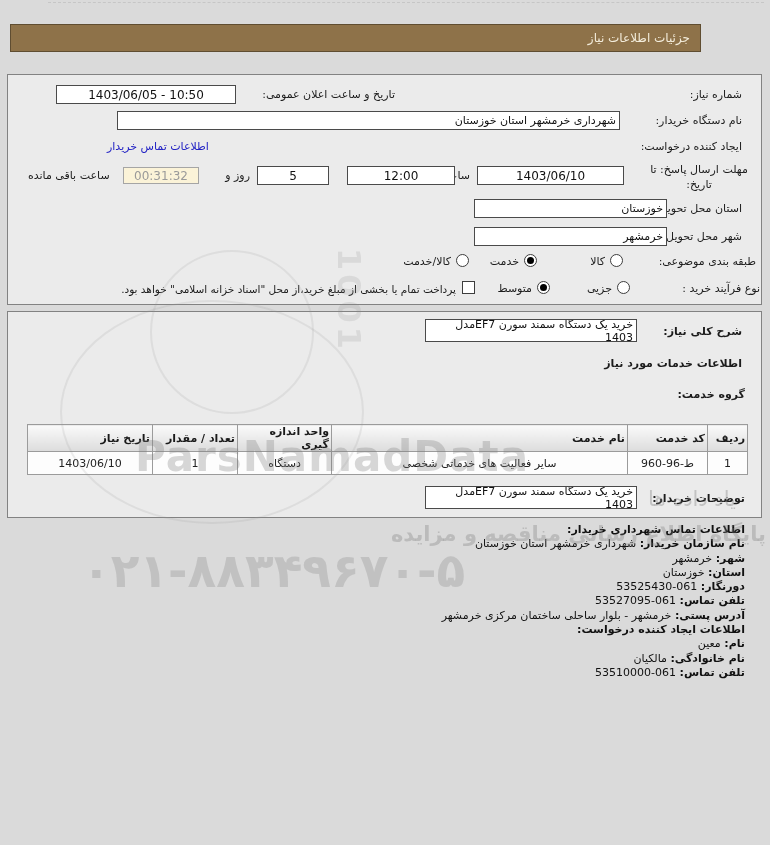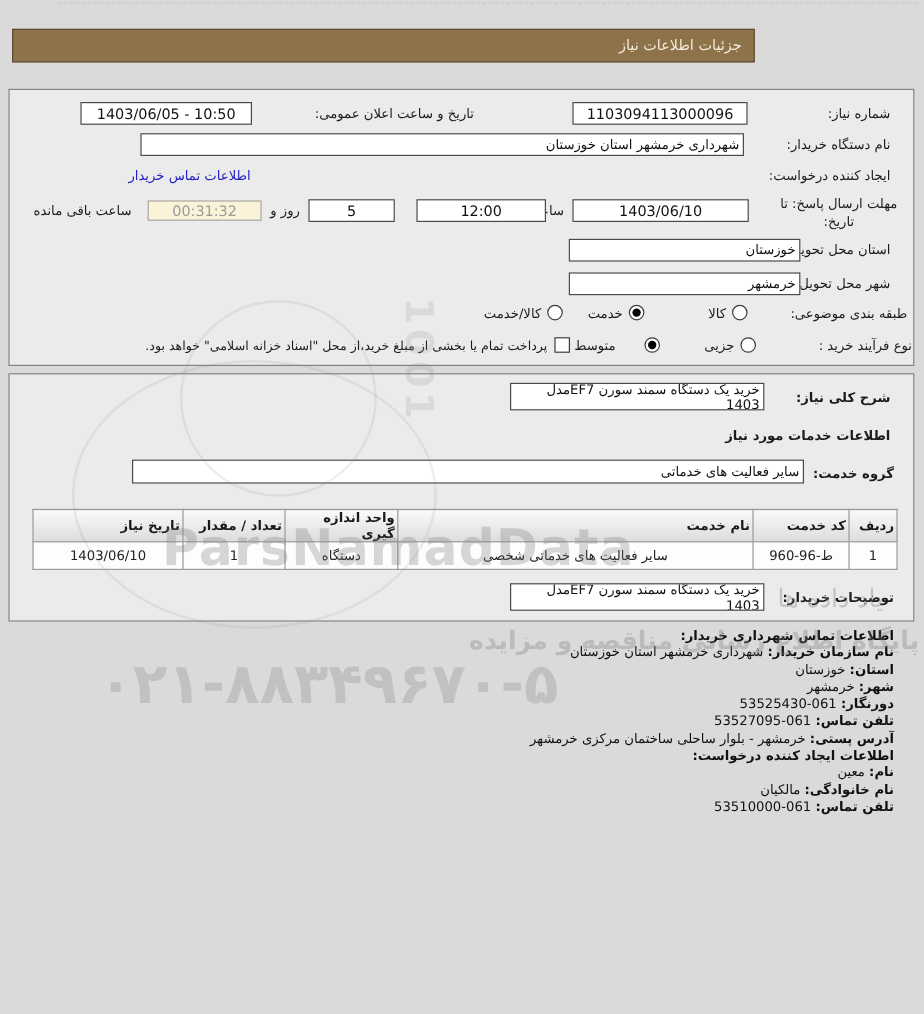--- a/index.html
+++ b/index.html
@@ -1,19 +1,19 @@
 <!DOCTYPE html>
 <html lang="fa" dir="rtl"><head>
 <meta charset="utf-8">
 <style>
   html,body{margin:0;padding:0;}
   body{font-family:"DejaVu Sans","Liberation Sans",sans-serif;}
   .page{position:relative;width:770px;height:845px;background:#dadada;overflow:hidden;direction:rtl;}
   .dotline{position:absolute;left:48px;top:2px;width:716px;height:0;border-top:1px dashed #c6c6c6;}
-  .hdr{position:absolute;left:10px;top:24px;width:619px;height:28px;background:#8e7249;border:1px solid #5f4d31;
+  .hdr{position:absolute;left:10px;top:24px;width:691px;height:28px;background:#8e7249;border:1px solid #5f4d31;
        color:#f3ecdb;font-size:12px;display:flex;align-items:center;padding-right:10px;box-sizing:border-box;}
   .panel{position:absolute;background:#ebebeb;border:1px solid #828282;box-sizing:border-box;}
   .panel1{left:7px;top:74px;width:755px;height:231px;}
   .panel2{left:7px;top:311px;width:755px;height:207px;}
   .lbl{position:absolute;font-size:11px;color:#1c1c1c;white-space:nowrap;}
   .blbl{font-weight:bold;}
   .wrap{white-space:normal;text-align:center;line-height:1.35;}
   .ibox{position:absolute;background:#fff;border:1px solid #4a4a4a;box-sizing:border-box;
         display:flex;align-items:center;font-size:11px;color:#111;padding:0 3px;overflow:hidden;}
   .center{justify-content:center;font-size:12px;}
@@ -43,25 +43,22 @@
 <div class="page">
   <div class="dotline"></div>
 
   <div class="hdr">
     <span>جزئیات اطلاعات نیاز</span>
   </div>
 
   <div class="panel panel1"></div>
 
   <div class="lbl" style="right:28px;top:88px">شماره نیاز:</div>
-  <div class="ibox center" style="left:477px;top:85px;width:146px;height:19px">
-    <span>1103094113000096</span>
-  </div>
   <div class="lbl" style="right:375px;top:88px">تاریخ و ساعت اعلان عمومی:</div>
-  <div class="ibox center" style="left:67px;top:85px;width:143px;height:19px">
+  <div class="ibox center" style="left:56px;top:85px;width:180px;height:19px">
     <span class="ltr">1403/06/05 - 10:50</span>
   </div>
 
   <div class="lbl" style="right:28px;top:114px">نام دستگاه خریدار:</div>
   <div class="ibox" style="left:117px;top:111px;width:503px;height:19px">
     <span>شهرداری خرمشهر استان خوزستان</span>
   </div>
 
   <div class="lbl" style="right:28px;top:140px">ایجاد کننده درخواست:</div>
   <div class="link" style="left:107px;top:140px">اطلاعات تماس خریدار</div>
@@ -71,21 +68,21 @@
     <span>1403/06/10</span>
   </div>
   <div class="lbl" style="right:300px;top:169px">ساعت</div>
   <div class="ibox center" style="left:347px;top:166px;width:108px;height:19px">
     <span>12:00</span>
   </div>
   <div class="ibox center" style="left:257px;top:166px;width:72px;height:19px">
     <span>5</span>
   </div>
   <div class="lbl" style="right:520px;top:169px">روز و</div>
-  <div class="ibox cd" style="left:123px;top:167px;width:95px;height:17px">
+  <div class="ibox cd" style="left:123px;top:167px;width:76px;height:17px">
     <span>00:31:32</span>
   </div>
   <div class="lbl" style="left:28px;top:169px">ساعت باقی مانده</div>
 
   <div class="lbl" style="right:28px;top:202px">استان محل تحویل:</div>
   <div class="ibox" style="left:474px;top:199px;width:193px;height:19px">
     <span>خوزستان</span>
   </div>
 
   <div class="lbl" style="right:28px;top:230px">شهر محل تحویل:</div>
@@ -98,37 +95,34 @@
   <div class="lbl" style="right:165px;top:255px">کالا</div>
   <span class="radio checked" style="left:524px;top:254px"></span>
   <div class="lbl" style="right:251px;top:255px">خدمت</div>
   <span class="radio" style="left:456px;top:254px"></span>
   <div class="lbl" style="right:319px;top:255px">کالا/خدمت</div>
 
   <div class="lbl" style="right:10px;top:282px">نوع فرآیند خرید :</div>
   <span class="radio" style="left:617px;top:281px"></span>
   <div class="lbl" style="right:158px;top:282px">جزیی</div>
   <span class="radio checked" style="left:537px;top:281px"></span>
-  <div class="lbl" style="right:257px;top:282px">متوسط</div>
+  <div class="lbl" style="right:238px;top:282px">متوسط</div>
   <span class="chk" style="left:462px;top:281px"></span>
   <div class="lbl" style="right:314px;top:283px;font-size:10.5px">پرداخت تمام یا بخشی از مبلغ خرید،از محل "اسناد خزانه اسلامی" خواهد بود.</div>
 
   <div class="panel panel2"></div>
 
   <div class="lbl blbl" style="right:28px;top:325px">شرح کلی نیاز:</div>
   <div class="ibox" style="left:425px;top:319px;width:212px;height:23px">
     <span>خرید یک دستگاه سمند سورن EF7مدل 1403</span>
   </div>
 
   <div class="lbl blbl" style="right:28px;top:357px">اطلاعات خدمات مورد نیاز</div>
 
   <div class="lbl blbl" style="right:25px;top:388px">گروه خدمت:</div>
-  <div class="ibox" style="left:110px;top:383px;width:560px;height:20px">
-    <span>سایر فعالیت های خدماتی</span>
-  </div>
 
   <table class="tbl">
     <colgroup>
       <col style="width:40px">
         <col style="width:80px">
         <col style="width:296px">
       <col style="width:94px">
         <col style="width:85px">
         <col style="width:125px">
     </colgroup>
@@ -153,22 +147,22 @@
     </table>
 
   <div class="lbl blbl" style="right:25px;top:492px">توضیحات خریدار:</div>
   <div class="ibox" style="left:425px;top:486px;width:212px;height:23px">
     <span>خرید یک دستگاه سمند سورن EF7مدل 1403</span>
   </div>
 
   <div class="contact">
     <div class="ln"><b>اطلاعات تماس شهرداری خریدار:</b></div>
     <div class="ln"><b>نام سازمان خریدار:</b> <span>شهرداری خرمشهر استان خوزستان</span></div>
+    <div class="ln"><b>شهر:</b> <span>خرمشهر</span></div>
     <div class="ln"><b>استان:</b> <span>خوزستان</span></div>
-    <div class="ln"><b>شهر:</b> <span>خرمشهر</span></div>
     <div class="ln"><b>دورنگار:</b> <span class="ltr">53525430-061</span></div>
     <div class="ln"><b>تلفن تماس:</b> <span class="ltr">53527095-061</span></div>
     <div class="ln"><b>آدرس پستی:</b> <span>خرمشهر - بلوار ساحلی ساختمان مرکزی خرمشهر</span></div>
     <div class="ln"><b>اطلاعات ایجاد کننده درخواست:</b></div>
     <div class="ln"><b>نام:</b> <span>معین</span></div>
     <div class="ln"><b>نام خانوادگی:</b> <span>مالکیان</span></div>
     <div class="ln"><b>تلفن تماس:</b> <span class="ltr">53510000-061</span></div>
   </div>
 
   <div class="wm-o" style="left:60px;top:300px;width:300px;height:220px"></div>

